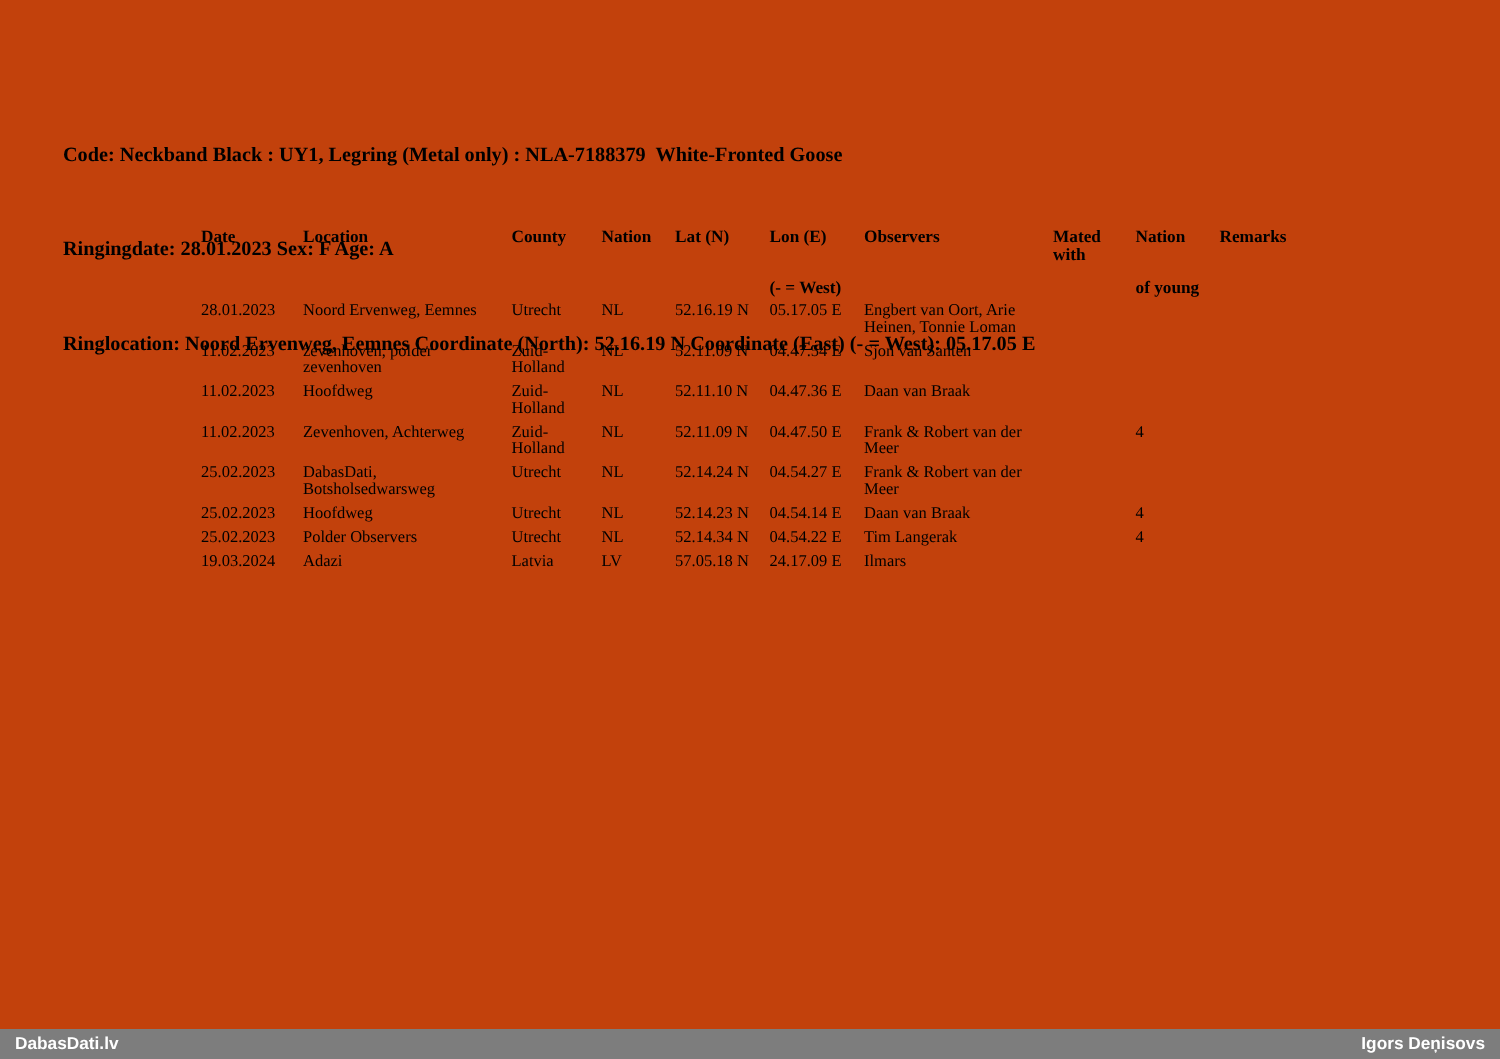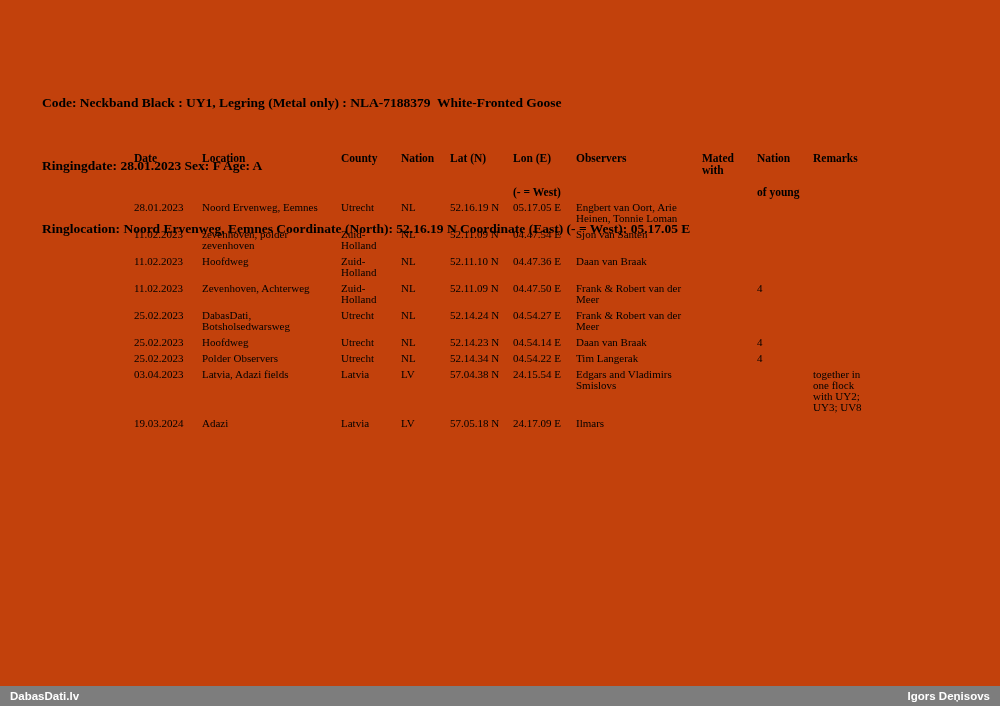--- a/index.html
+++ b/index.html
@@ -193,32 +193,20 @@
         <td>Utrecht</td>
         <td>NL</td>
         <td>52.14.34 N</td>
         <td>04.54.22 E</td>
         <td>Tim Langerak</td>
         <td></td>
         <td>4</td>
         <td></td>
       </tr>
       <tr>
-        <td>03.04.2023</td>
-        <td>Latvia, Adazi fields</td>
-        <td>Latvia</td>
-        <td>LV</td>
-        <td>57.04.38 N</td>
-        <td>24.15.54 E</td>
-        <td>Edgars and Vladimirs Smislovs</td>
-        <td></td>
-        <td></td>
-        <td>together in one flock with UY2; UY3; UV8</td>
-      </tr>
-      <tr>
         <td>19.03.2024</td>
         <td>Adazi</td>
         <td>Latvia</td>
         <td>LV</td>
         <td>57.05.18 N</td>
         <td>24.17.09 E</td>
         <td>Ilmars</td>
         <td></td>
         <td></td>
         <td></td>

